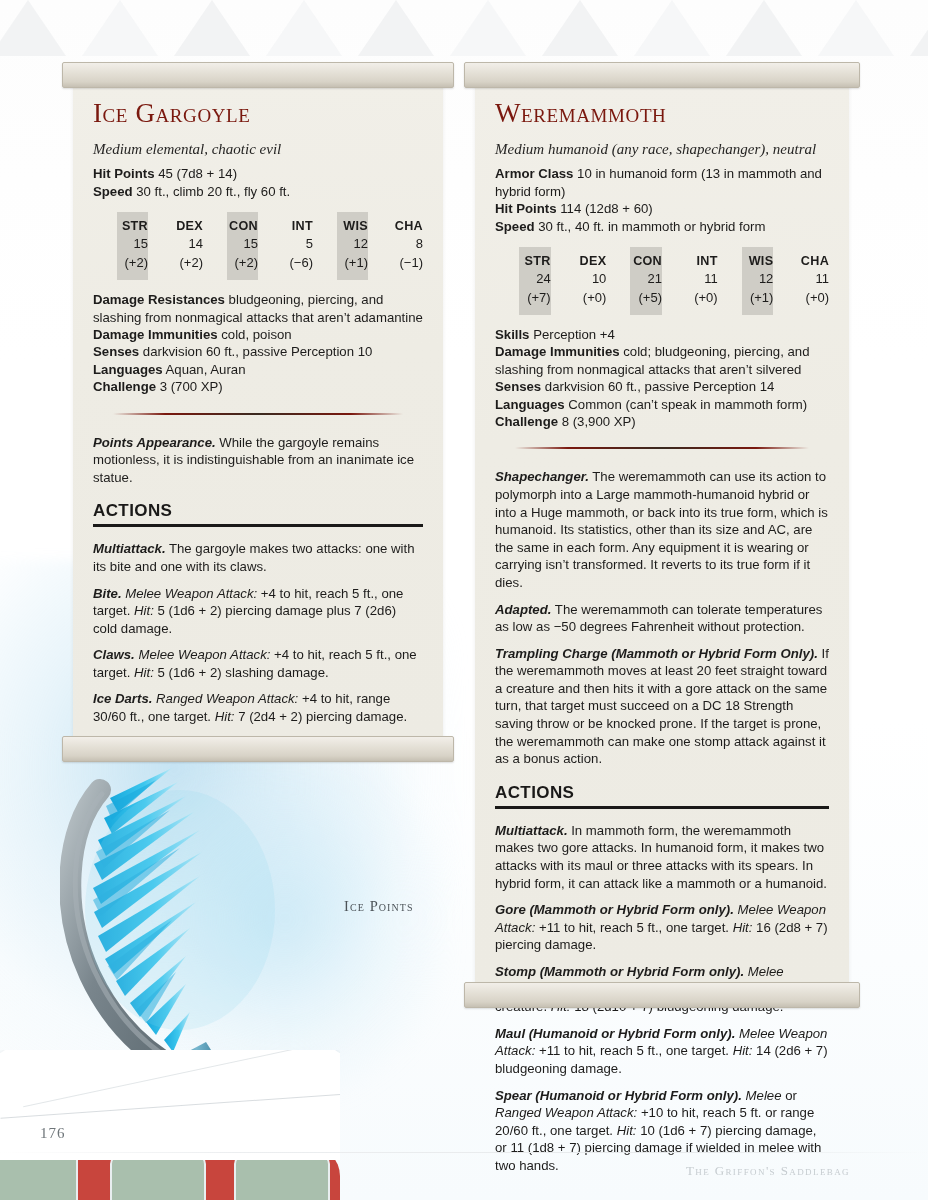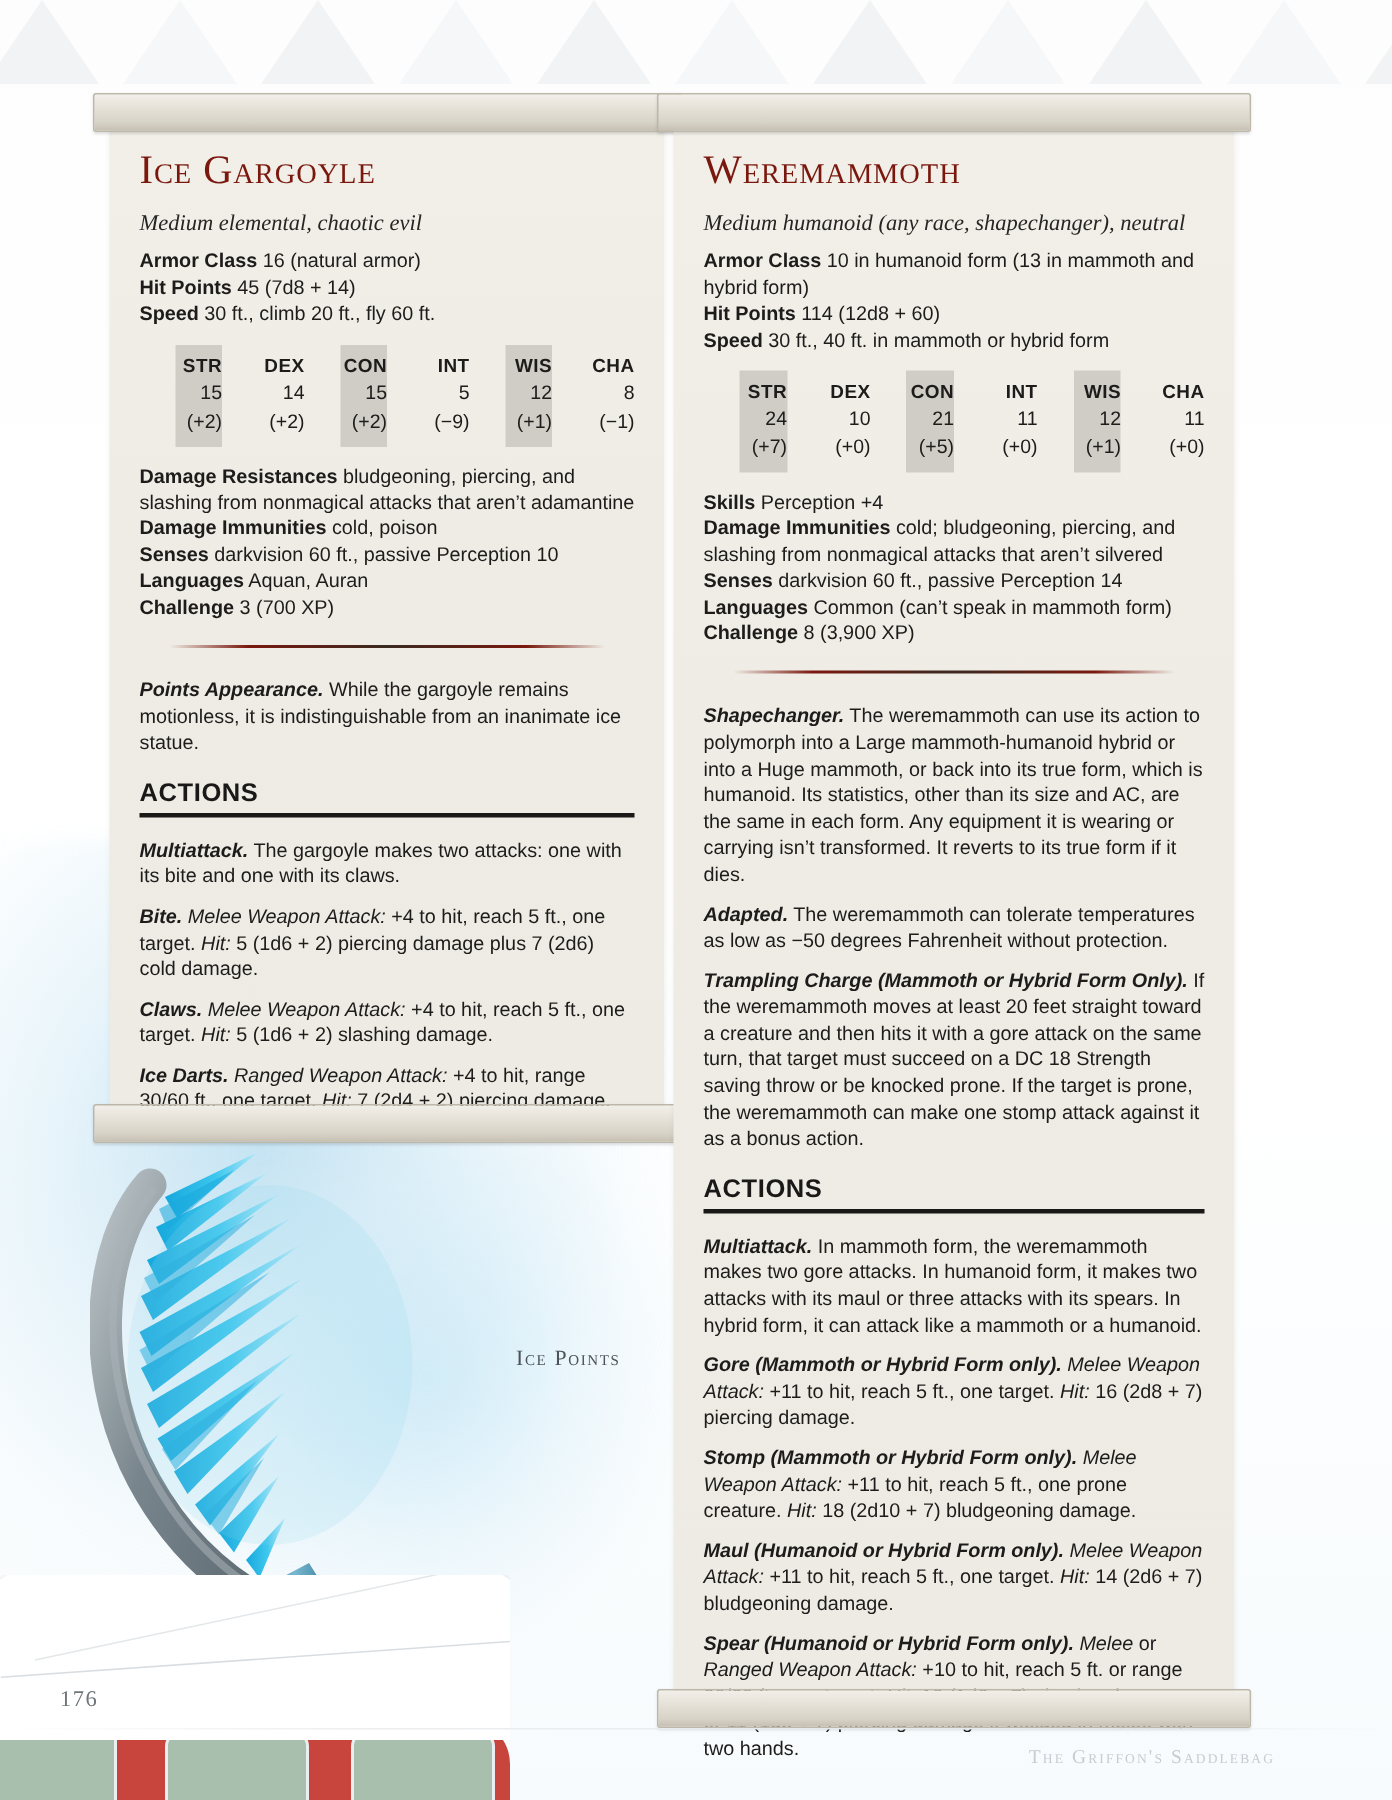--- a/index.html
+++ b/index.html
@@ -120,21 +120,21 @@
     background: linear-gradient(180deg,#f1efe8 0%, #eeece4 40%, #edebe3 100%);
     box-shadow: 0 0 4px rgba(0,0,0,.07);
   }
   .scroll-inner {
     position: absolute;
     left: 20px; right: 20px;
     top: 17px; bottom: 8px;
   }
 
   #left-scroll  { left: 62px; top: 62px; width: 392px; height: 700px; }
-  #right-scroll { left: 438px; top: 62px; width: 396px; height: 1090px; }
+  #right-scroll { left: 464px; top: 62px; width: 396px; height: 946px; }
 
   
   .mon-name {
     font-family: "Liberation Serif", serif;
     font-variant: small-caps;
     font-weight: normal;
     font-size: 27px;
     letter-spacing: .6px;
     color: #7a180e;
     line-height: 1.05;
@@ -327,39 +327,38 @@
   <div class="deco-white-arc"></div>
   <div class="deco-line"></div>
   <div class="deco-line2"></div>
 </div>
 
 <div class="scroll" id="left-scroll">
   <div class="scroll-body">
     <div class="scroll-inner" id="sb-0">
         <div class="mon-name">Ice Gargoyle</div>
         <div class="mon-type">Medium elemental, chaotic evil</div>
-        <div class="attr-line"><b>Armor Class</b> 16 (natural armor)</div>
         <div class="attr-line"><b>Hit Points</b> 45 (7d8 + 14)</div>
         <div class="attr-line"><b>Speed</b> 30 ft., climb 20 ft., fly 60 ft.</div>
         <div class="abilities">
           <div class="ab shade">
             <div class="ab-name">STR</div>
             <div class="ab-val">15 (+2)</div>
           </div>
           <div class="ab">
             <div class="ab-name">DEX</div>
             <div class="ab-val">14 (+2)</div>
           </div>
           <div class="ab shade">
             <div class="ab-name">CON</div>
             <div class="ab-val">15 (+2)</div>
           </div>
           <div class="ab">
             <div class="ab-name">INT</div>
-            <div class="ab-val">5 (−9)</div>
+            <div class="ab-val">5 (−6)</div>
           </div>
           <div class="ab shade">
             <div class="ab-name">WIS</div>
             <div class="ab-val">12 (+1)</div>
           </div>
           <div class="ab">
             <div class="ab-name">CHA</div>
             <div class="ab-val">8 (−1)</div>
           </div>
         </div>

